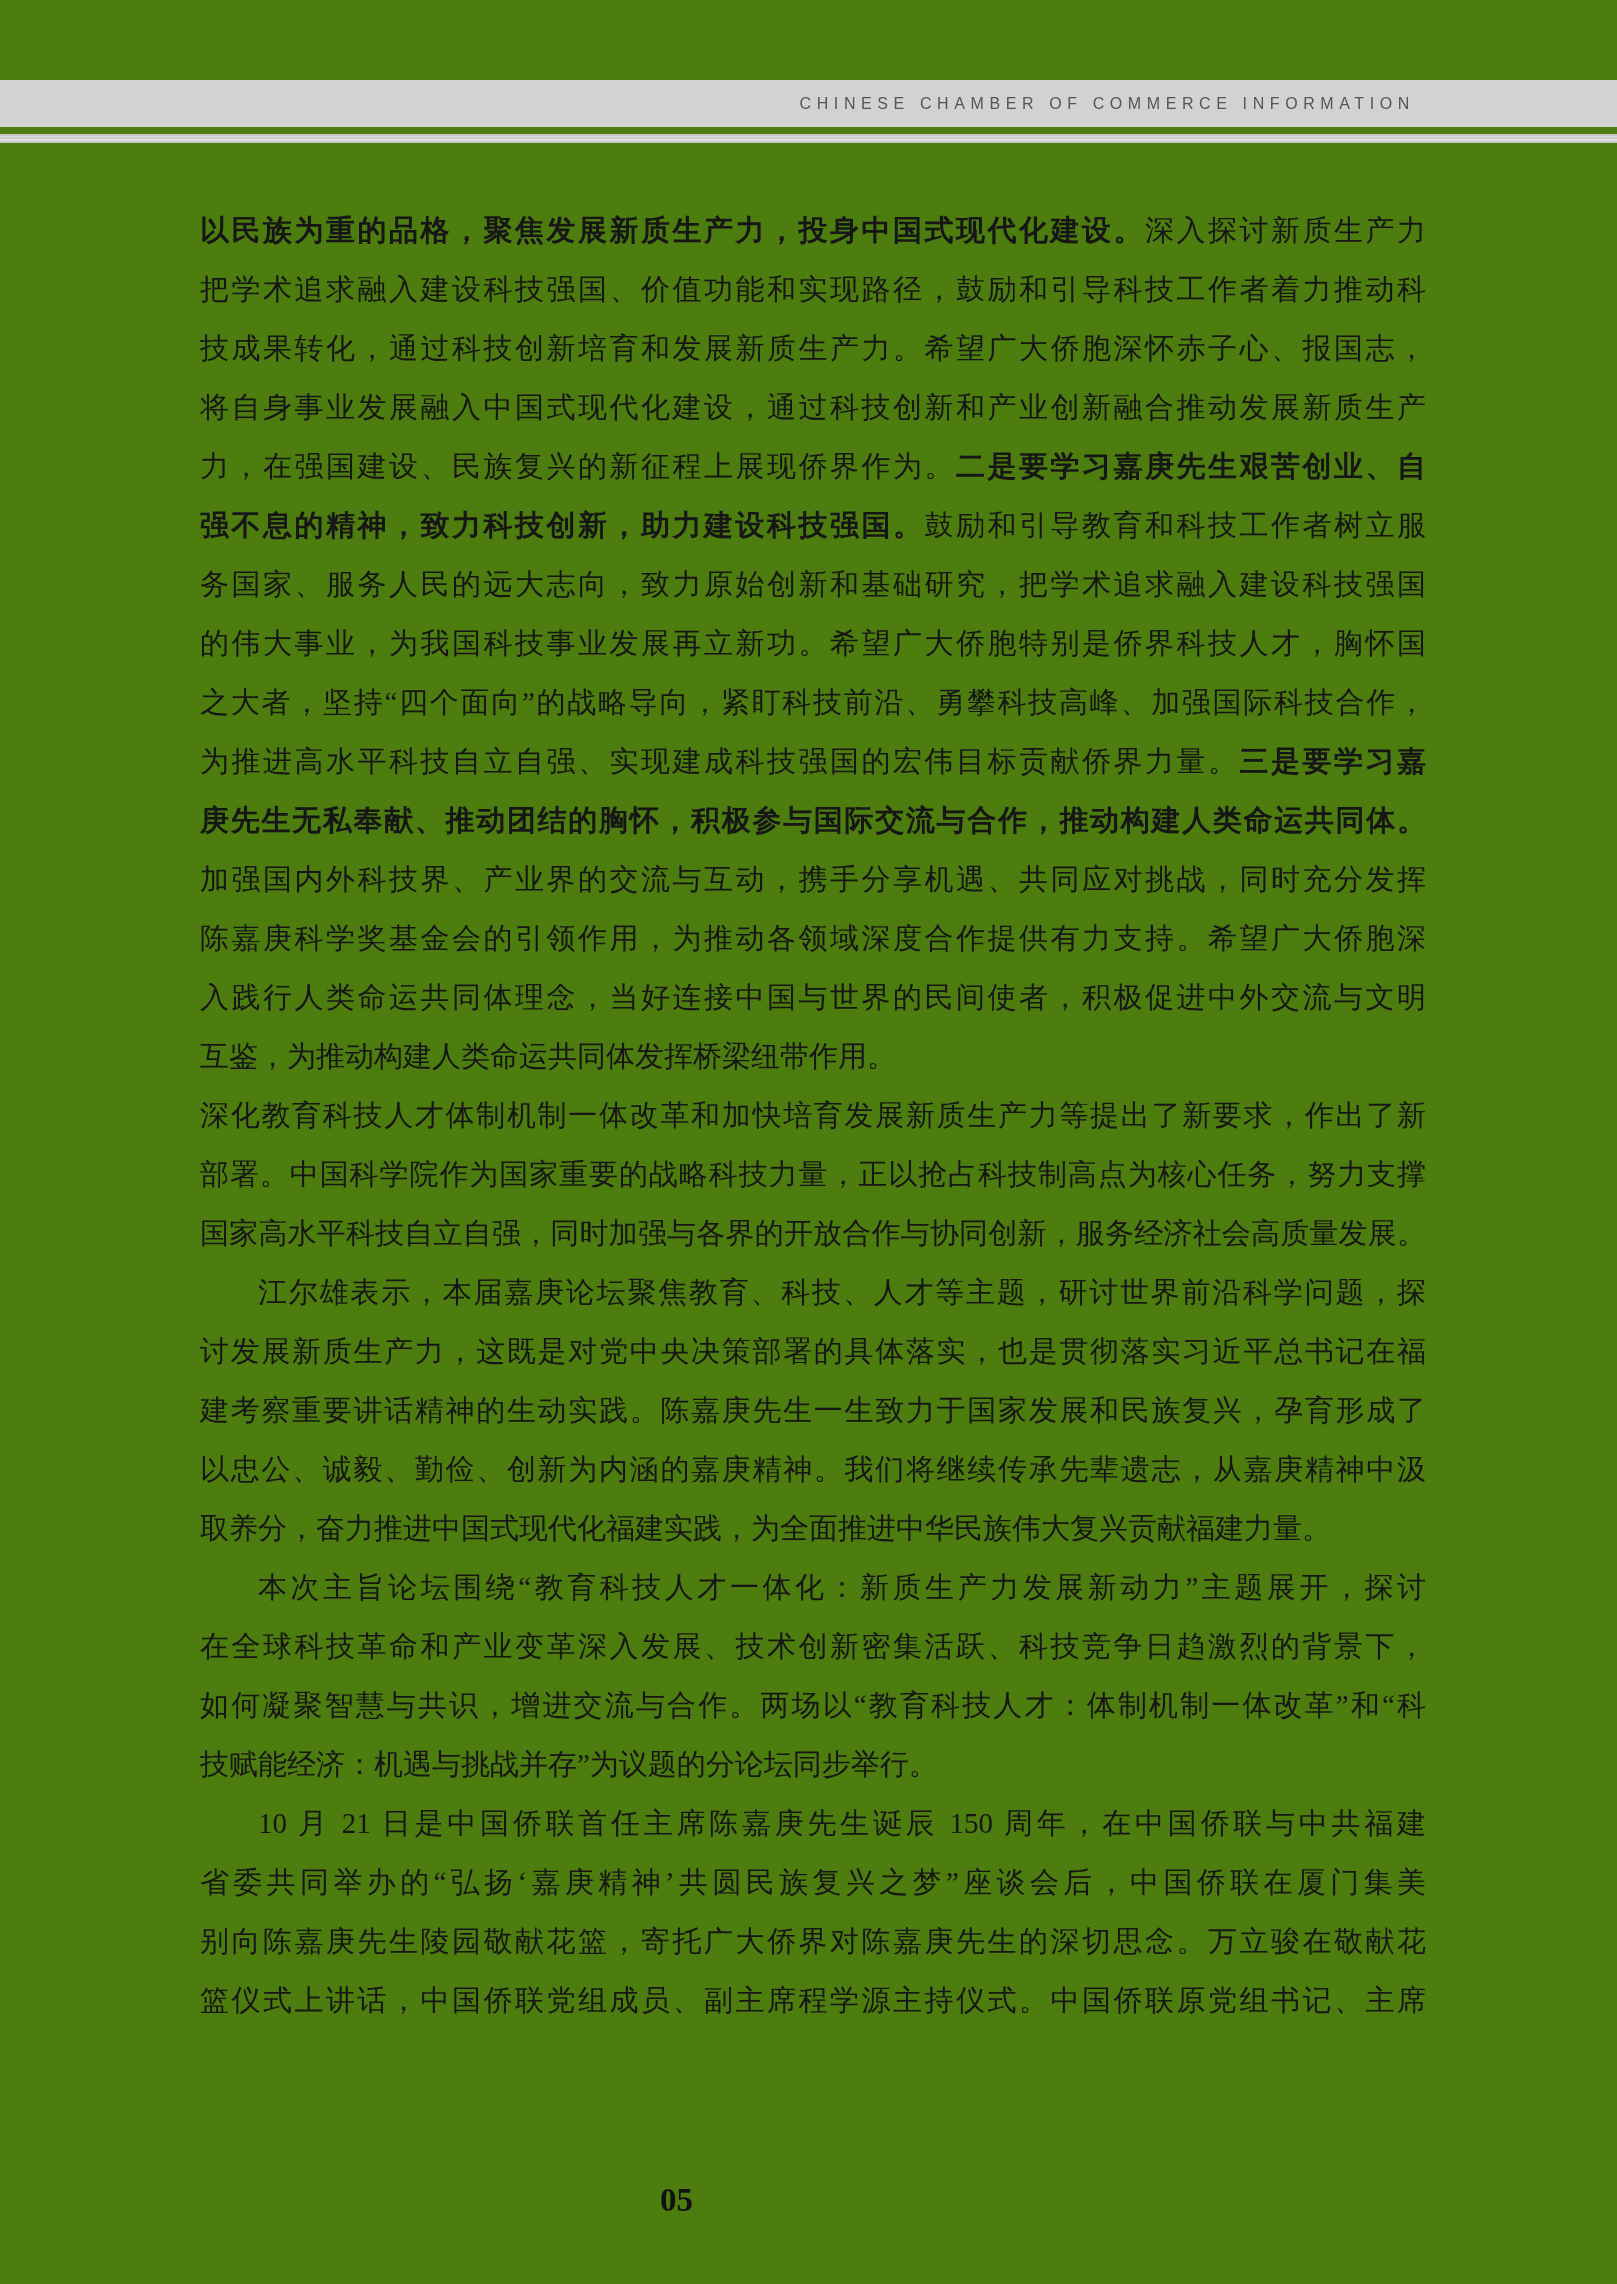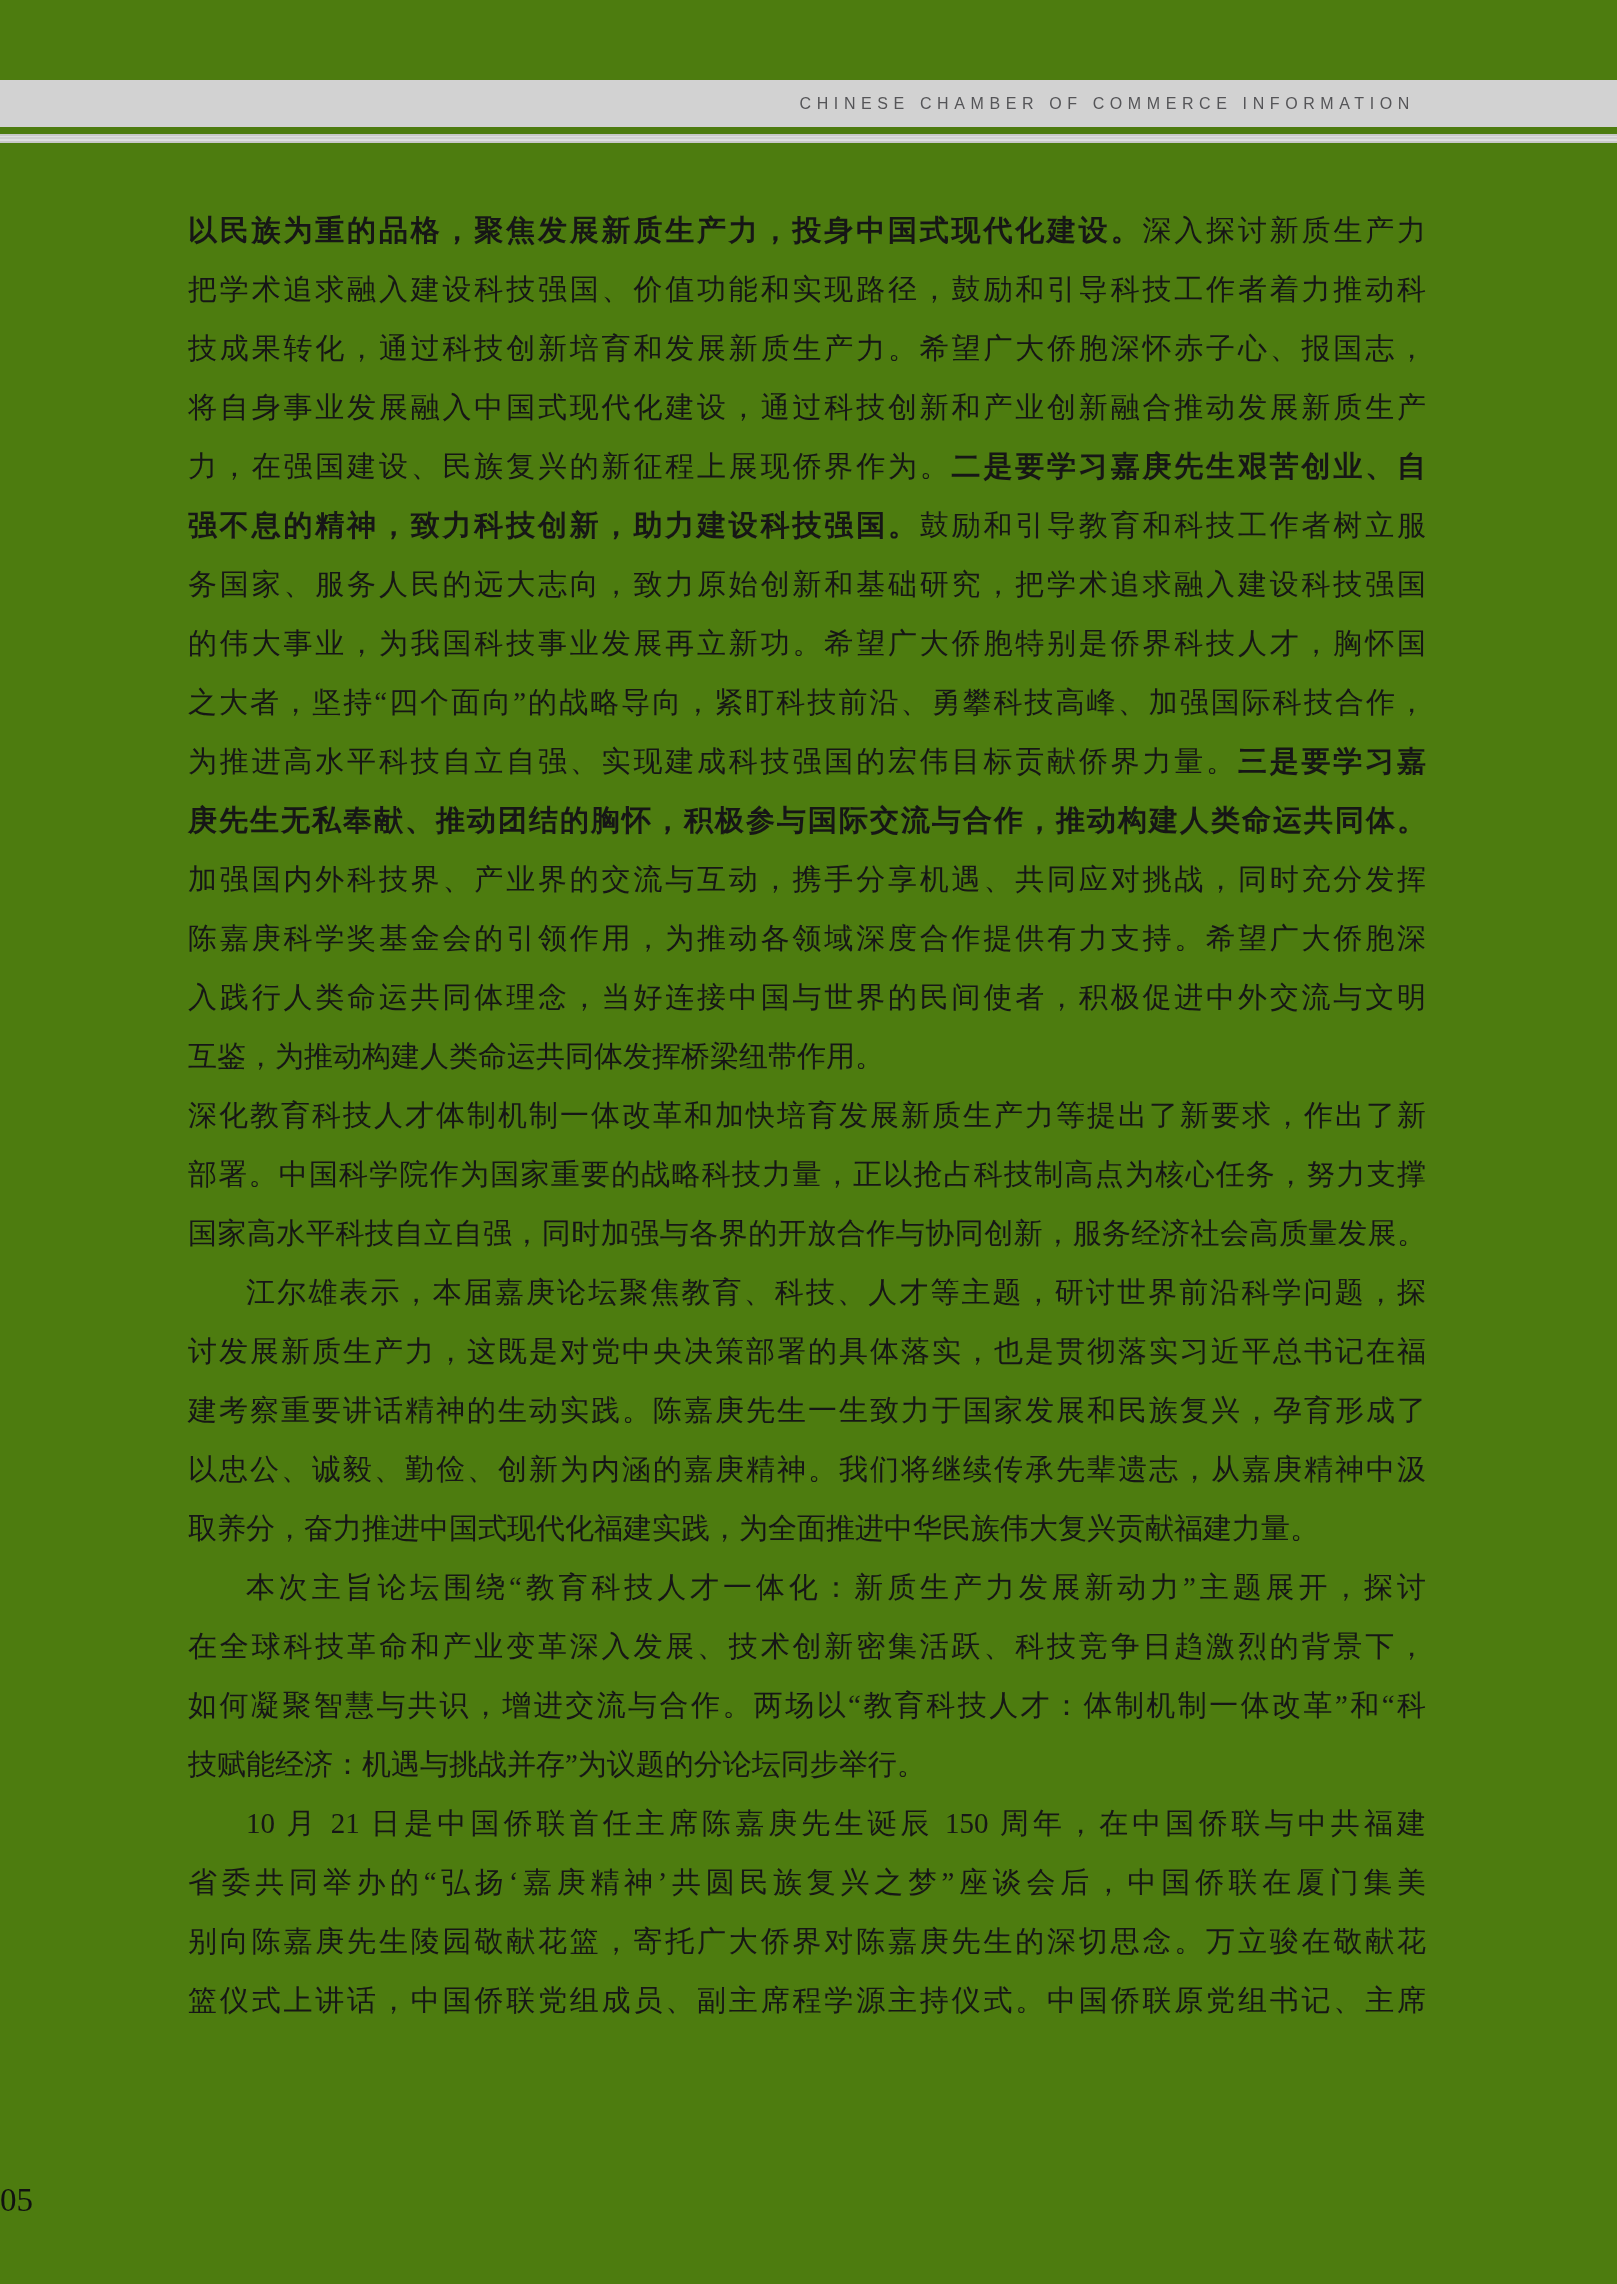--- a/index.html
+++ b/index.html
@@ -33,34 +33,36 @@
   .doc-body{
     position:absolute;left:188px;top:201px;width:1238px;
     font-size:29px;line-height:59px;
     color:var(--bodytext-color,#161616);
     word-break:keep-all;
   }
   .line{
     text-align:justify;
     text-align-last:justify;
     text-justify:inter-character;
-    height:59px;overflow:visible;
+    height:59px;overflow:visible;margin-left:12px;
   }
   .line.flush{text-align-last:left;}
   .line.indent{text-indent:2em;}
   .seg{font-weight:normal;}
   .seg.bold{
     font-weight:bold;
     font-family:"Liberation Sans", sans-serif;
   }
   .page-number{
     position:absolute;left:0;top:2184px;width:1353px;
+    text-align:center;
     font-family:"Liberation Serif", serif;
     font-size:33px;line-height:1;
     color:#111111;
+    font-weight:bold;
   }
 </style>
 </head>
 <body>
 
 <div class="page">
 
   <div class="band">
     <span class="band-text">CHINESE CHAMBER OF COMMERCE INFORMATION</span>
   </div>

